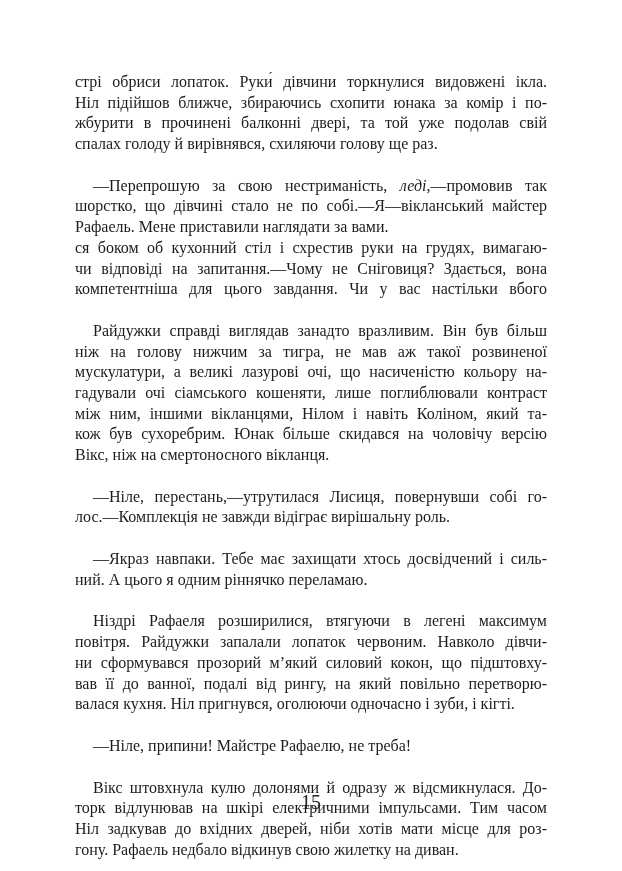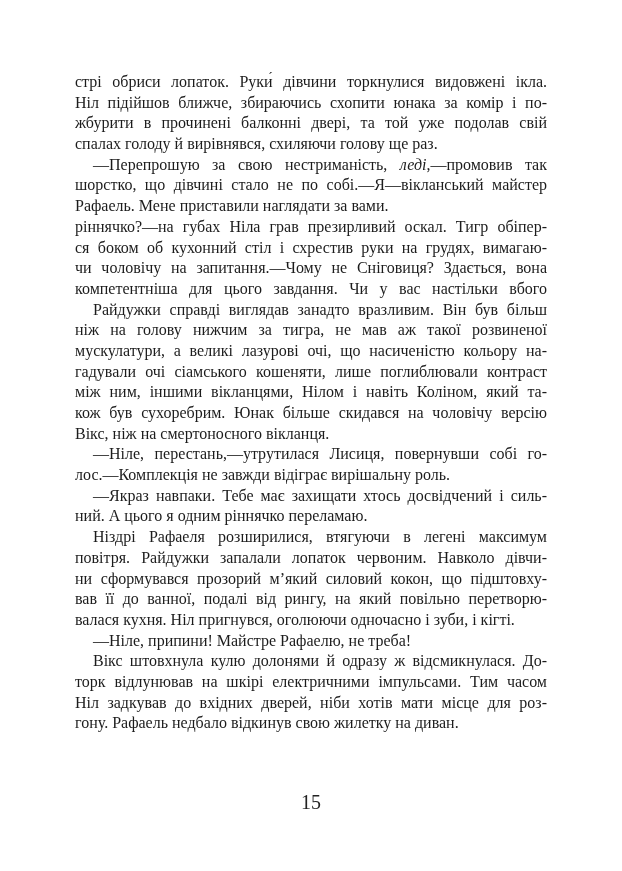--- a/index.html
+++ b/index.html
@@ -30,20 +30,21 @@
     text-align: justify;
     text-align-last: justify;
     text-justify: inter-word;
     white-space: normal;
   }
   .line.last {
     text-align-last: left;
   }
   .line.indent {
     text-indent: 18px;
+    margin-top: 21px;
   }
   .line i {
     font-style: italic;
   }
   .page-number {
     position: absolute;
     left: 75px;
     top: 792px;
     width: 472px;
     text-align: center;
@@ -57,23 +58,22 @@
 
 <div class="page">
   <div class="text-block">
       <div class="line">стрі обриси лопаток. Руки́ дівчини торкнулися видовжені ікла.</div>
       <div class="line">Ніл підійшов ближче, збираючись схопити юнака за комір і по-</div>
       <div class="line">жбурити в прочинені балконні двері, та той уже подолав свій</div>
       <div class="line last">спалах голоду й вирівнявся, схиляючи голову ще раз.</div>
       <div class="line indent">—Перепрошую за свою нестриманість, <i>леді</i>,—промовив так</div>
       <div class="line">шорстко, що дівчині стало не по собі.—Я—вікланський майстер</div>
       <div class="line last">Рафаель. Мене приставили наглядати за вами.</div>
-      <div class="line">ріннячко?—на губах Ніла грав презирливий оскал. Тигр обіпер-</div>
       <div class="line">ся боком об кухонний стіл і схрестив руки на грудях, вимагаю-</div>
-      <div class="line">чи чоловічу на запитання.—Чому не Сніговиця? Здається, вона</div>
+      <div class="line">чи відповіді на запитання.—Чому не Сніговиця? Здається, вона</div>
       <div class="line">компетентніша для цього завдання. Чи у вас настільки вбого</div>
       <div class="line indent">Райдужки справді виглядав занадто вразливим. Він був більш</div>
       <div class="line">ніж на голову нижчим за тигра, не мав аж такої розвиненої</div>
       <div class="line">мускулатури, а великі лазурові очі, що насиченістю кольору на-</div>
       <div class="line">гадували очі сіамського кошеняти, лише поглиблювали контраст</div>
       <div class="line">між ним, іншими вікланцями, Нілом і навіть Коліном, який та-</div>
       <div class="line">кож був сухоребрим. Юнак більше скидався на чоловічу версію</div>
       <div class="line last">Вікс, ніж на смертоносного вікланця.</div>
       <div class="line indent">—Ніле, перестань,—утрутилася Лисиця, повернувши собі го-</div>
       <div class="line last">лос.—Комплекція не завжди відіграє вирішальну роль.</div>

